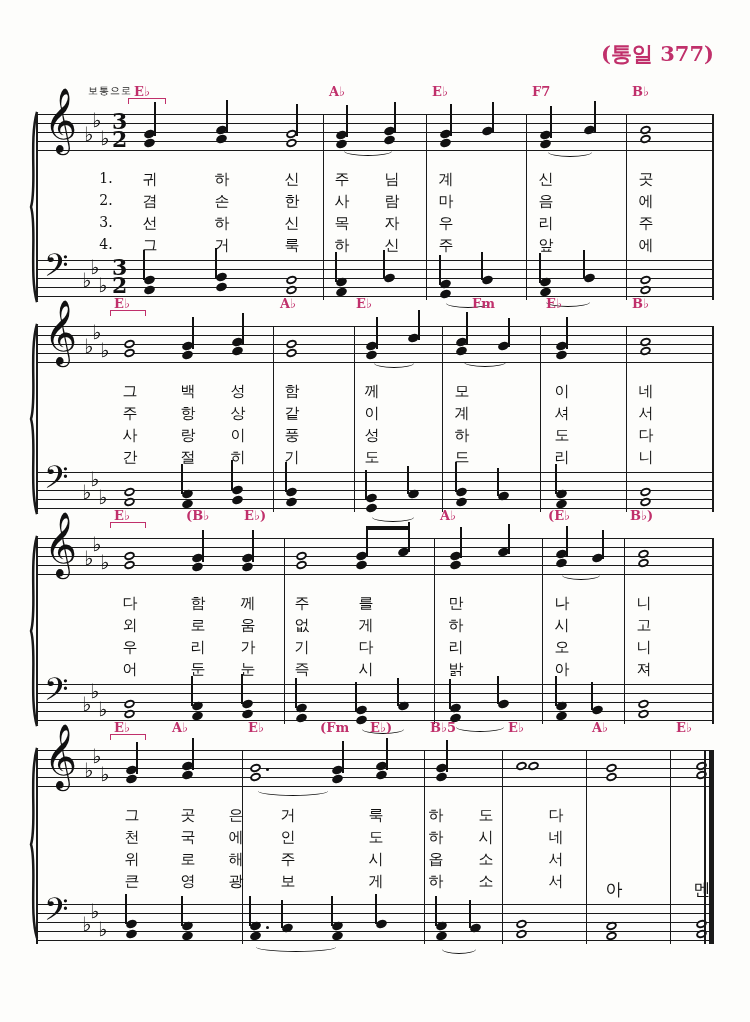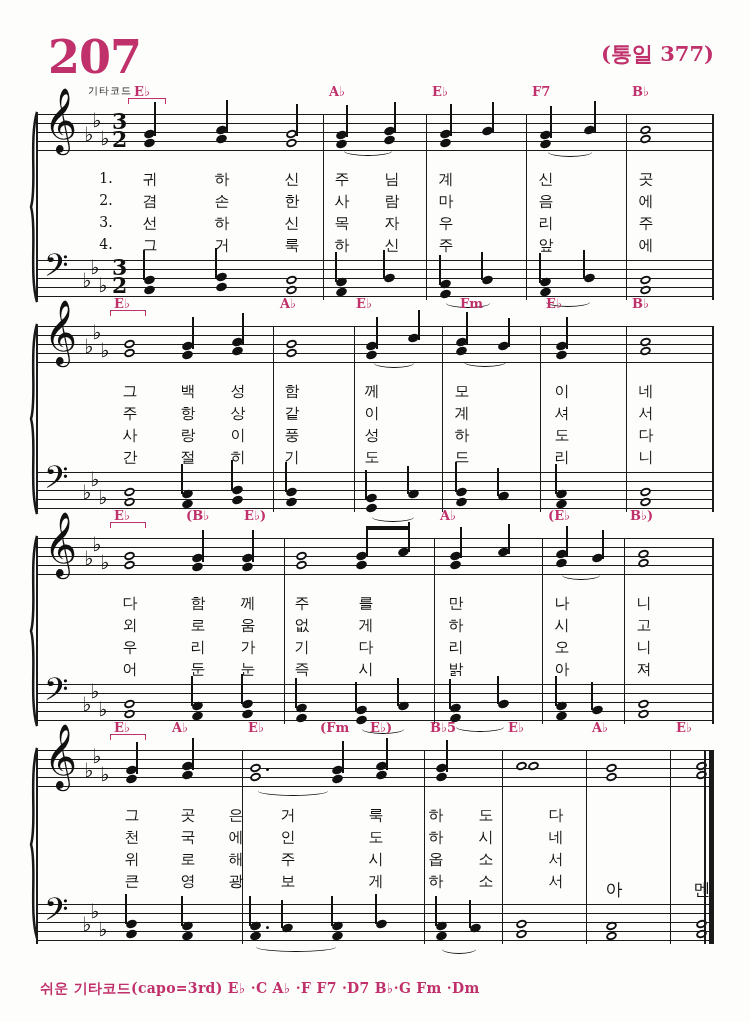--- a/index.html
+++ b/index.html
@@ -284,24 +284,23 @@
     color: #c0306b;
     letter-spacing: 0.3px;
   }
 </style>
 </head>
 <body>
 
 <div class="page">
 
   <div class="header">
-    <div class="hymn-number">207</div>
     <div class="alt-number">(통일 377)</div>
   </div>
-  <div class="tempo-mark">기타코드</div>
+  <div class="tempo-mark">보통으로</div>
 
   <div class="system sys1">
     <svg class="brace" viewBox="0 0 12 200" preserveAspectRatio="none">
       <path d="M10,2 C2,30 10,80 4,100 C10,120 2,170 10,198" stroke="#1a1a1a" stroke-width="2.5" fill="none"></path>
     </svg>
     <div class="system-bar"></div>
 
     <div class="staff treble-staff">
       <div class="line l0"></div>
         <div class="line l1"></div>
@@ -497,21 +496,21 @@
     <div class="keysig" style="left:56px; top:10px;">♭</div>
     <div class="keysig" style="left:64px; top:28px;">♭</div>
     <div class="keysig" style="left:46px; top:170px;">♭</div>
     <div class="keysig" style="left:54px; top:157px;">♭</div>
     <div class="keysig" style="left:62px; top:175px;">♭</div>
 
     <div class="chord-bracket" style="left:74px; top:-2px; width:34px;">.</div>
     <div class="chord" style="left:78px; top:-16px;">E♭</div>
     <div class="chord" style="left:244px; top:-16px;">A♭</div>
     <div class="chord" style="left:320px; top:-16px;">E♭</div>
-    <div class="chord" style="left:424px; top:-16px;">Fm</div>
+    <div class="chord" style="left:436px; top:-16px;">Fm</div>
     <div class="chord" style="left:510px; top:-16px;">E♭</div>
     <div class="chord" style="left:596px; top:-16px;">B♭</div>
 
     <div class="barline" style="left:237px;"></div>
     <div class="barline" style="left:318px;"></div>
     <div class="barline" style="left:406px;"></div>
     <div class="barline" style="left:504px;"></div>
     <div class="barline" style="left:590px;"></div>
 
     <div class="note open" style="left:88px; top:28px;"></div>
@@ -948,15 +947,14 @@
       <div class="lyric-row" style="top:142px;">
         <span class="lyric" style="left:578px; font-size:17px;">아</span>
         <span class="lyric" style="left:666px; font-size:17px;">멘</span>
       </div>
     </div>
 
     <div class="endbar thin"></div>
     <div class="endbar thick"></div>
   </div>
 
-  <div class="footer">쉬운 기타코드(capo=3rd) E♭ ·C   A♭ ·F   F7 ·D7   B♭·G   Fm ·Dm</div>
 
 </div>
 
 </body></html>

